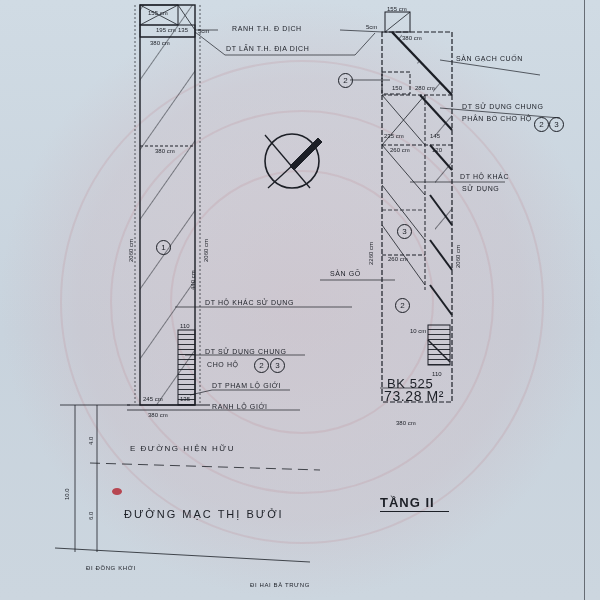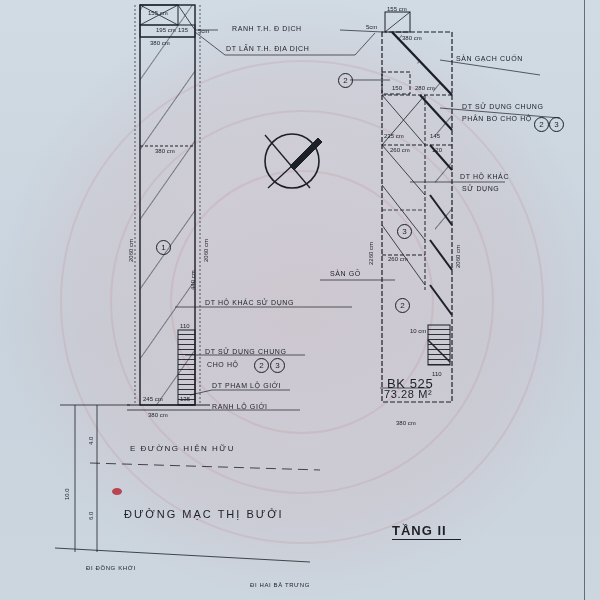--- a/index.html
+++ b/index.html
@@ -163,26 +163,26 @@
 
 <span class="lbl" style="left:456px;top:55px;">SÀN GẠCH CUỐN</span>
 <span class="lbl" style="left:462px;top:103px;">DT SỬ DỤNG CHUNG</span>
 <span class="lbl" style="left:462px;top:115px;">PHÂN BỔ CHO HỘ</span>
 <span class="circ" style="left:534px;top:117px;">2</span>
 <span class="circ" style="left:549px;top:117px;">3</span>
 <span class="lbl" style="left:460px;top:173px;">DT HỘ KHÁC</span>
 <span class="lbl" style="left:462px;top:185px;">SỬ DỤNG</span>
 <span class="lbl" style="left:330px;top:270px;">SÀN GỖ</span>
 <span class="lbl" style="left:387px;top:376px;font-size:13px;">BK 525</span>
-<span class="lbl" style="left:384px;top:388px;font-size:11px;">73.28 M²</span>
+<span class="lbl" style="left:384px;top:388px;font-size:14px;">73.28 M²</span>
 
 <span style="position:absolute;left:265px;top:134px;width:54px;height:54px;"></span>
 
 <span class="dim vdim" style="left:88px;top:445px;">4.0</span>
 <span class="dim vdim" style="left:64px;top:500px;">10.0</span>
 <span class="dim vdim" style="left:88px;top:520px;">6.0</span>
 <span class="lbl" style="left:130px;top:444px;font-size:8px;letter-spacing:1.5px;">E   ĐƯỜNG   HIỆN   HỮU</span>
 <span class="lbl lbl-big" style="left:124px;top:508px;">ĐƯỜNG   MẠC   THỊ   BƯỞI</span>
 <div class="redmark"></div>
 <span class="lbl" style="left:86px;top:565px;font-size:6px;">ĐI ĐỒNG KHỞI</span>
 <span class="lbl" style="left:250px;top:582px;font-size:6px;">ĐI HAI BÀ TRƯNG</span>
 
-<span class="title" style="left:380px;top:523px;border-bottom:1.2px solid #1c1f26;padding:0 14px 1px 0;margin-left:12px;">TẦNG II</span>
+<span class="title" style="left:380px;top:495px;border-bottom:1.2px solid #1c1f26;padding:0 14px 1px 0;">TẦNG II</span>
 
 </body></html>

